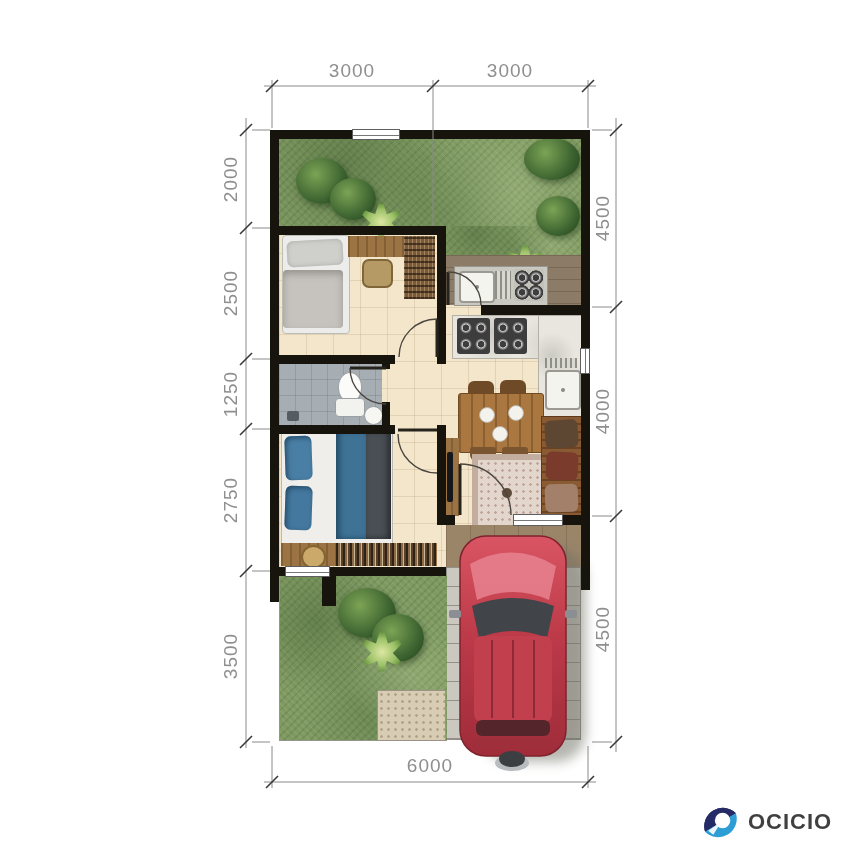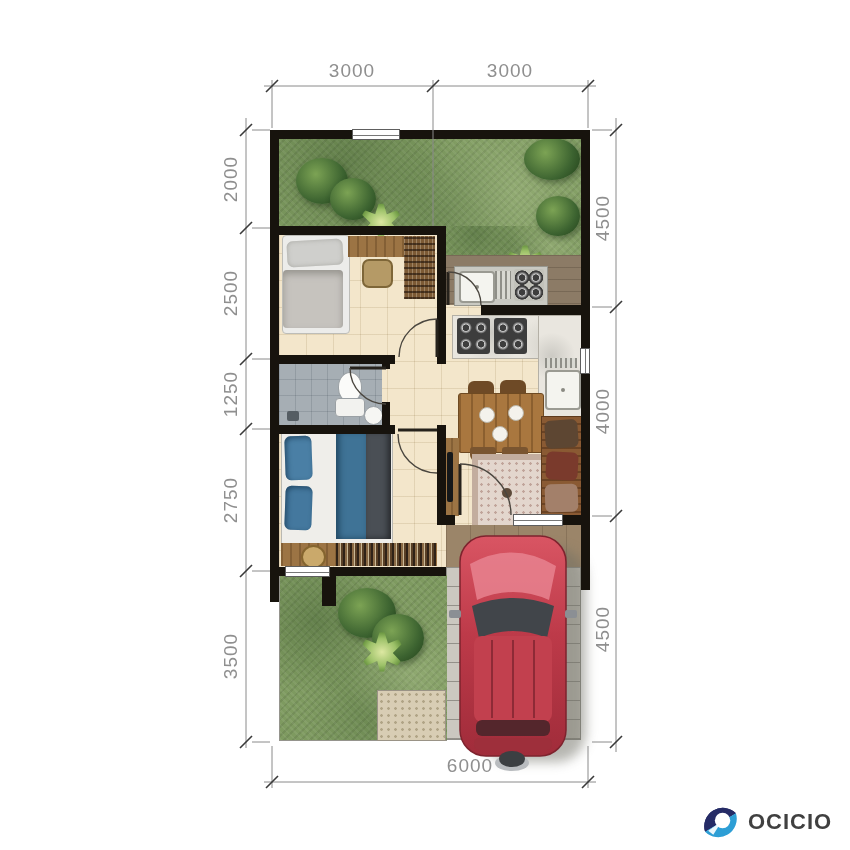--- a/index.html
+++ b/index.html
@@ -265,21 +265,21 @@
   <div class="dim-label" style="left:352px;top:71px;">3000</div>
   <div class="dim-label" style="left:510px;top:71px;">3000</div>
   <div class="dim-label vert" style="left:231px;top:179px;">2000</div>
   <div class="dim-label vert" style="left:231px;top:293px;">2500</div>
   <div class="dim-label vert" style="left:231px;top:394px;">1250</div>
   <div class="dim-label vert" style="left:231px;top:500px;">2750</div>
   <div class="dim-label vert" style="left:231px;top:656px;">3500</div>
   <div class="dim-label vert" style="left:603px;top:218px;">4500</div>
   <div class="dim-label vert" style="left:603px;top:411px;">4000</div>
   <div class="dim-label vert" style="left:603px;top:629px;">4500</div>
-  <div class="dim-label" style="left:430px;top:766px;margin-left:40px;">6000</div>
+  <div class="dim-label" style="left:430px;top:766px;">6000</div>
 
   <div id="logo">
     <svg width="37" height="37" viewBox="0 0 36 36">
       <path d="M3,27 A18,18 0 0 1 33,9 L18,18 Z" fill="#252b66"></path>
       <path d="M3,27 A18,18 0 0 1 33,9 Z" fill="#252b66"></path>
       <path d="M3,27 A18,18 0 0 0 33,9 Z" fill="#2d9ed5"></path>
       <circle cx="20" cy="16" r="7.5" fill="#ffffff"></circle>
       <path d="M6,26 L19,17 L11,30 Z" fill="#ffffff" opacity="0.9"></path>
     </svg>
     <span class="word">OCICIO</span>

